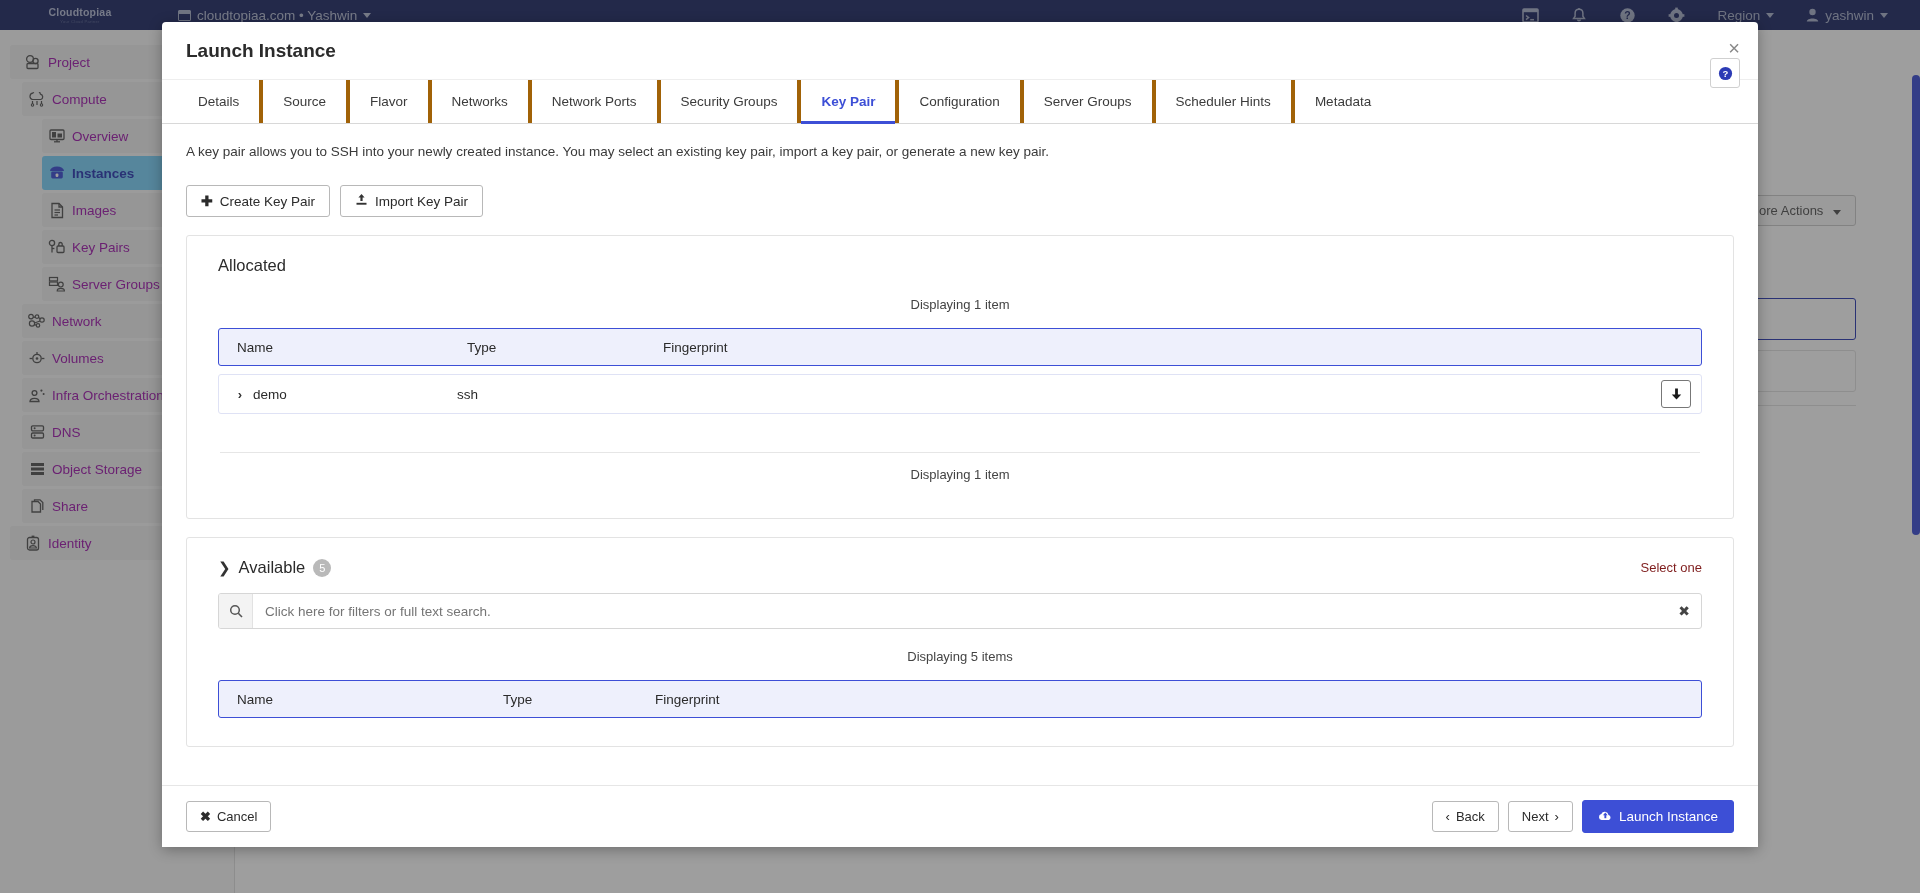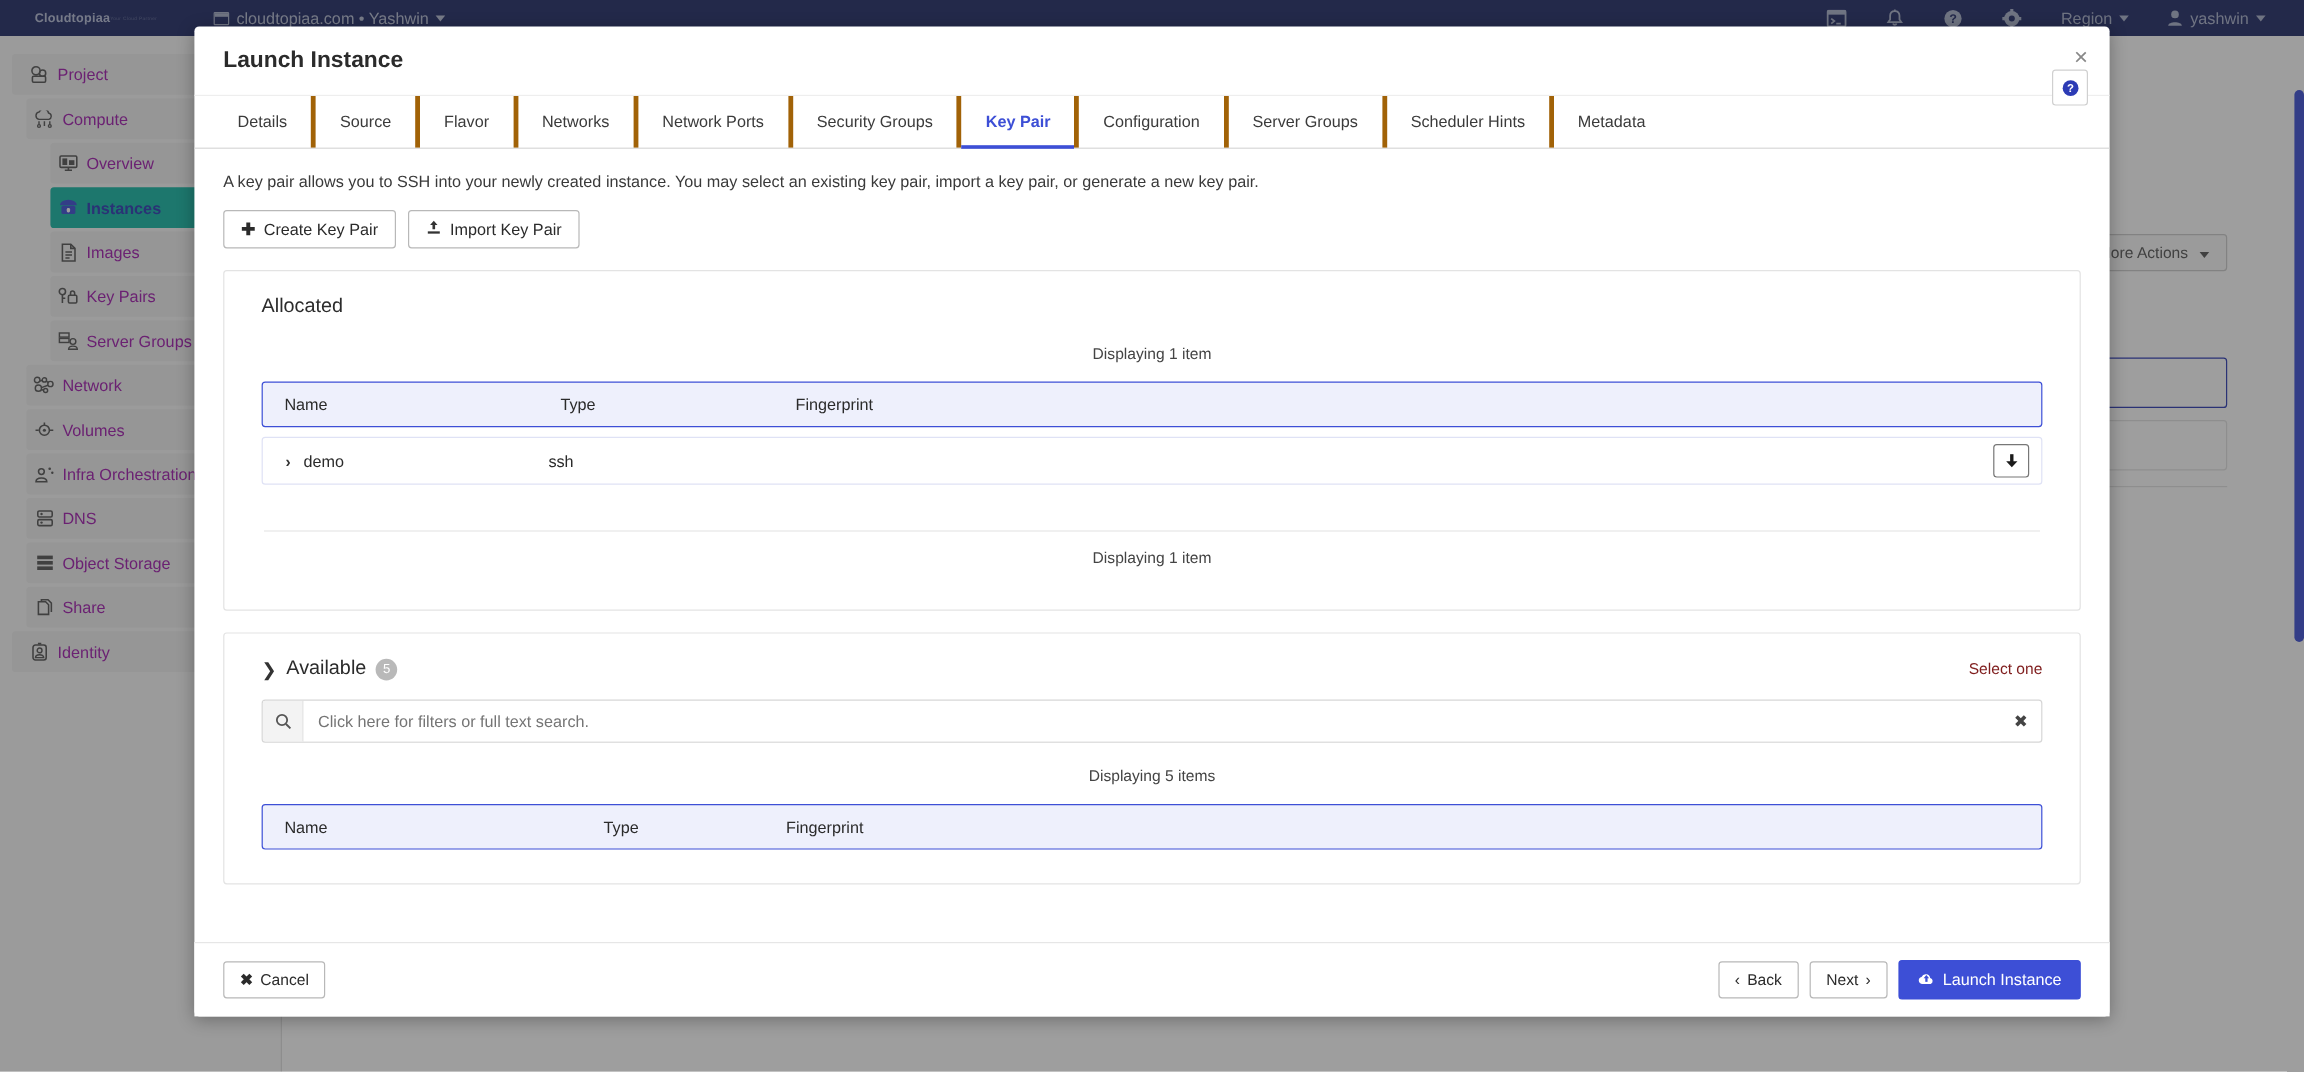--- a/index.html
+++ b/index.html
@@ -14,21 +14,21 @@
   
   #topnav {
     position: absolute; top: 0; left: 0;
     width: 1920px; height: 30px;
     background: #1f2a66;
     display: flex; align-items: center;
     z-index: 5;
   }
   #brand {
     width: 160px; height: 30px;
-    display: flex; flex-direction: row;
+    display: flex; flex-direction: column;
     align-items: center; justify-content: center;
     flex: none;
   }
   #brand .bt { color: #b6bdd8; font-size: 10.5px; font-weight: bold; letter-spacing: .2px; }
   #brand .bs { color: #5d6795; font-size: 4px; letter-spacing: .3px; margin-top: 1px; }
   #ctx {
     display: flex; align-items: center; gap: 6px;
     color: #b9c0d8; font-size: 13.5px; margin-left: 18px;
   }
   #ctx .winicon {
@@ -58,21 +58,21 @@
     padding-top: 12px;
     z-index: 1;
   }
   .snode {
     display: flex; align-items: center;
     height: 34px; margin: 3px 10px;
     border-radius: 3px;
     color: #a21caf; font-size: 13.5px;
     background: #f0f0f0;
   }
-  .snode.sel { background: #14b8a6; color: #2c3bb5; font-weight: bold; }
+  .snode.sel { background: #7dd3fc; color: #2c3bb5; font-weight: bold; }
   .snode .ic { width: 30px; display:flex; align-items:center; justify-content:center; flex:none; }
   .snode .ic svg { display:block; }
   .lvl0 { padding-left: 8px; }
   .lvl1 { margin-left: 22px; }
   .lvl2 { margin-left: 42px; }
 
   
   #bgpage {
     position: absolute; top: 30px; left: 235px;
     width: 1685px; height: 863px; background: #fff;
@@ -166,21 +166,21 @@
     display: flex; align-items: center; justify-content: center;
   }
   #helpbtn svg { display: block; }
 
   #modal-body {
     flex: 1 1 auto;
     overflow: hidden;
     padding: 20px 24px 0 24px;
     position: relative;
   }
-  #desc { font-size: 13.5px; color: #3a3a3a; margin-bottom: 16px; }
+  #desc { font-size: 13.5px; color: #3a3a3a; margin-bottom: 26px; }
   #kpbtns { display: flex; gap: 10px; margin-bottom: 18px; }
   .obtn {
     border: 1px solid #b8b8b8; background: #fff;
     border-radius: 3px; padding: 7px 14px;
     font-size: 13.5px; color: #2b2b2b;
     display: flex; align-items: center; gap: 7px;
   }
   .panel {
     border: 1px solid #e3e3e3; border-radius: 3px;
     background: #fff; padding: 20px 31px;

